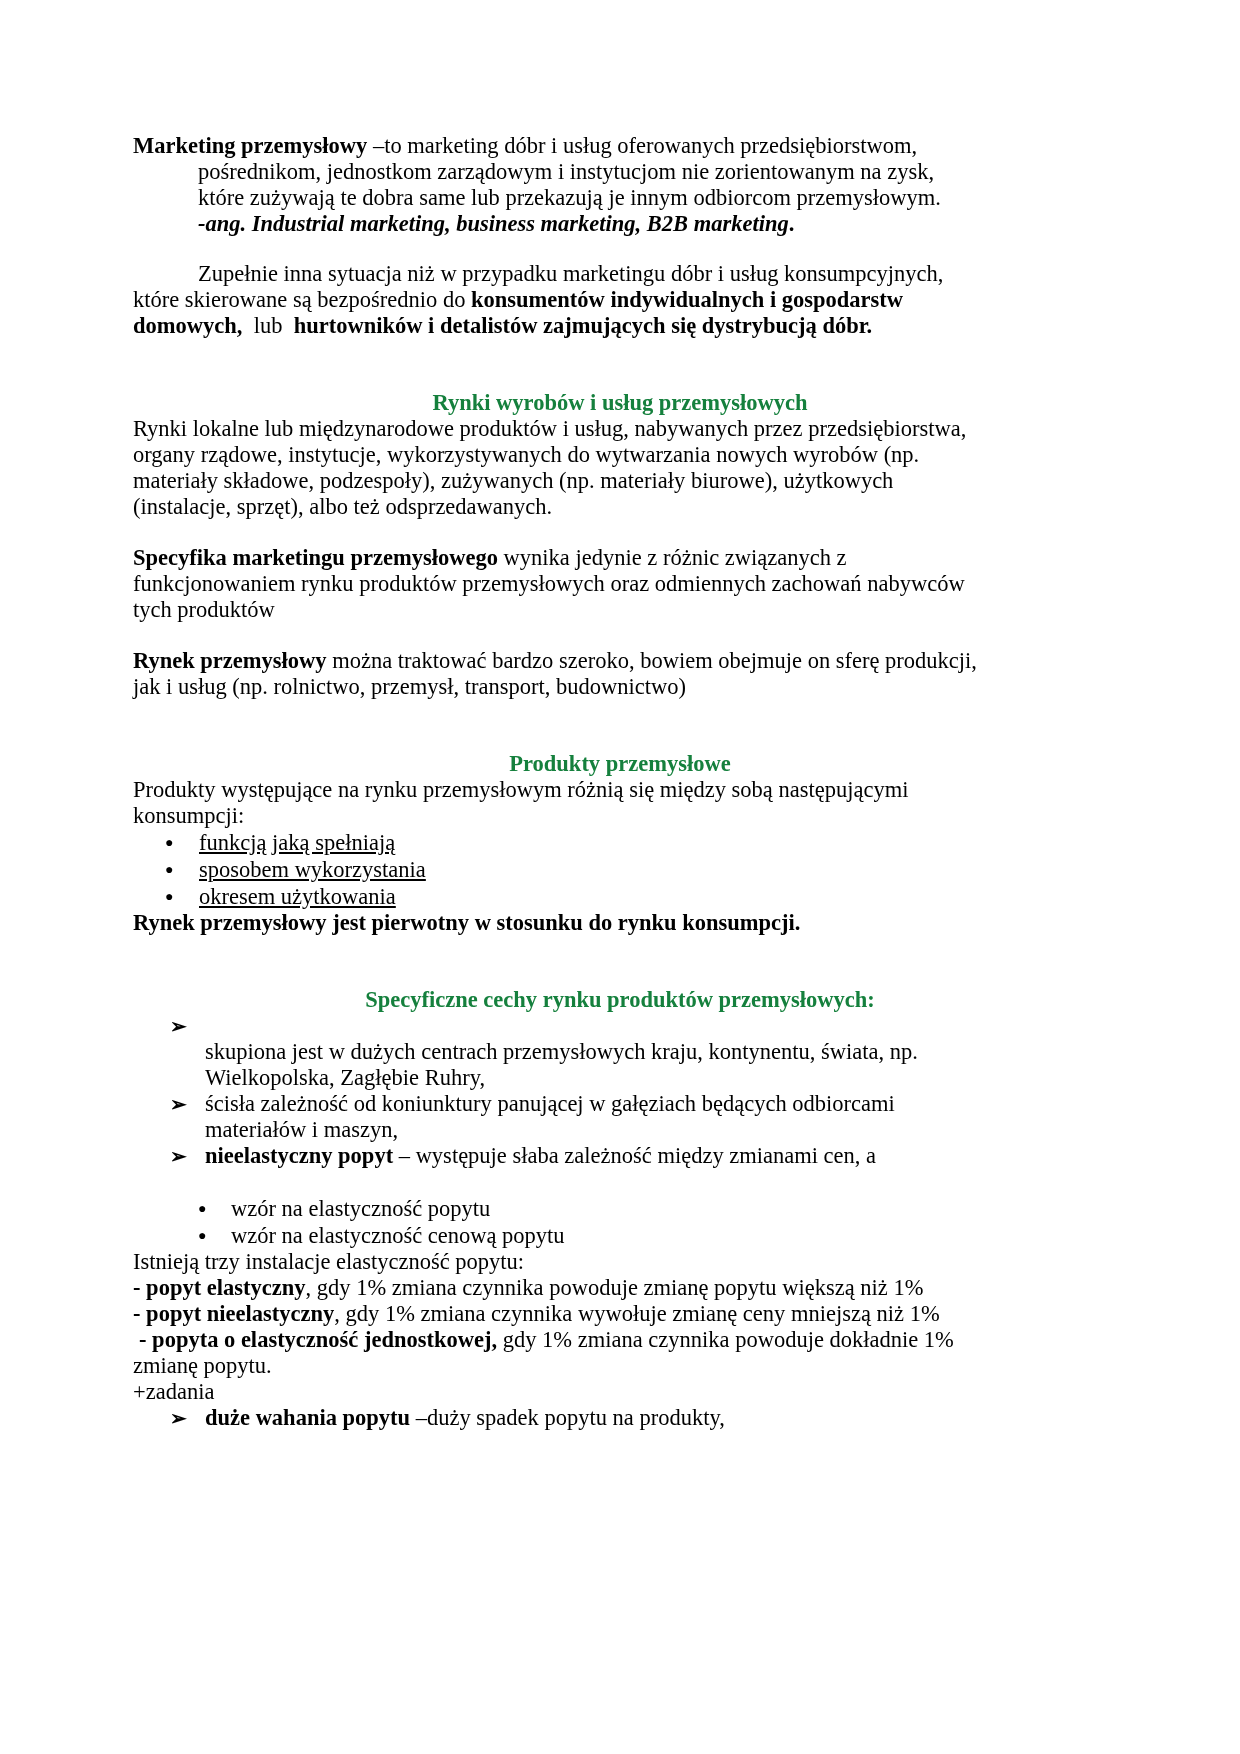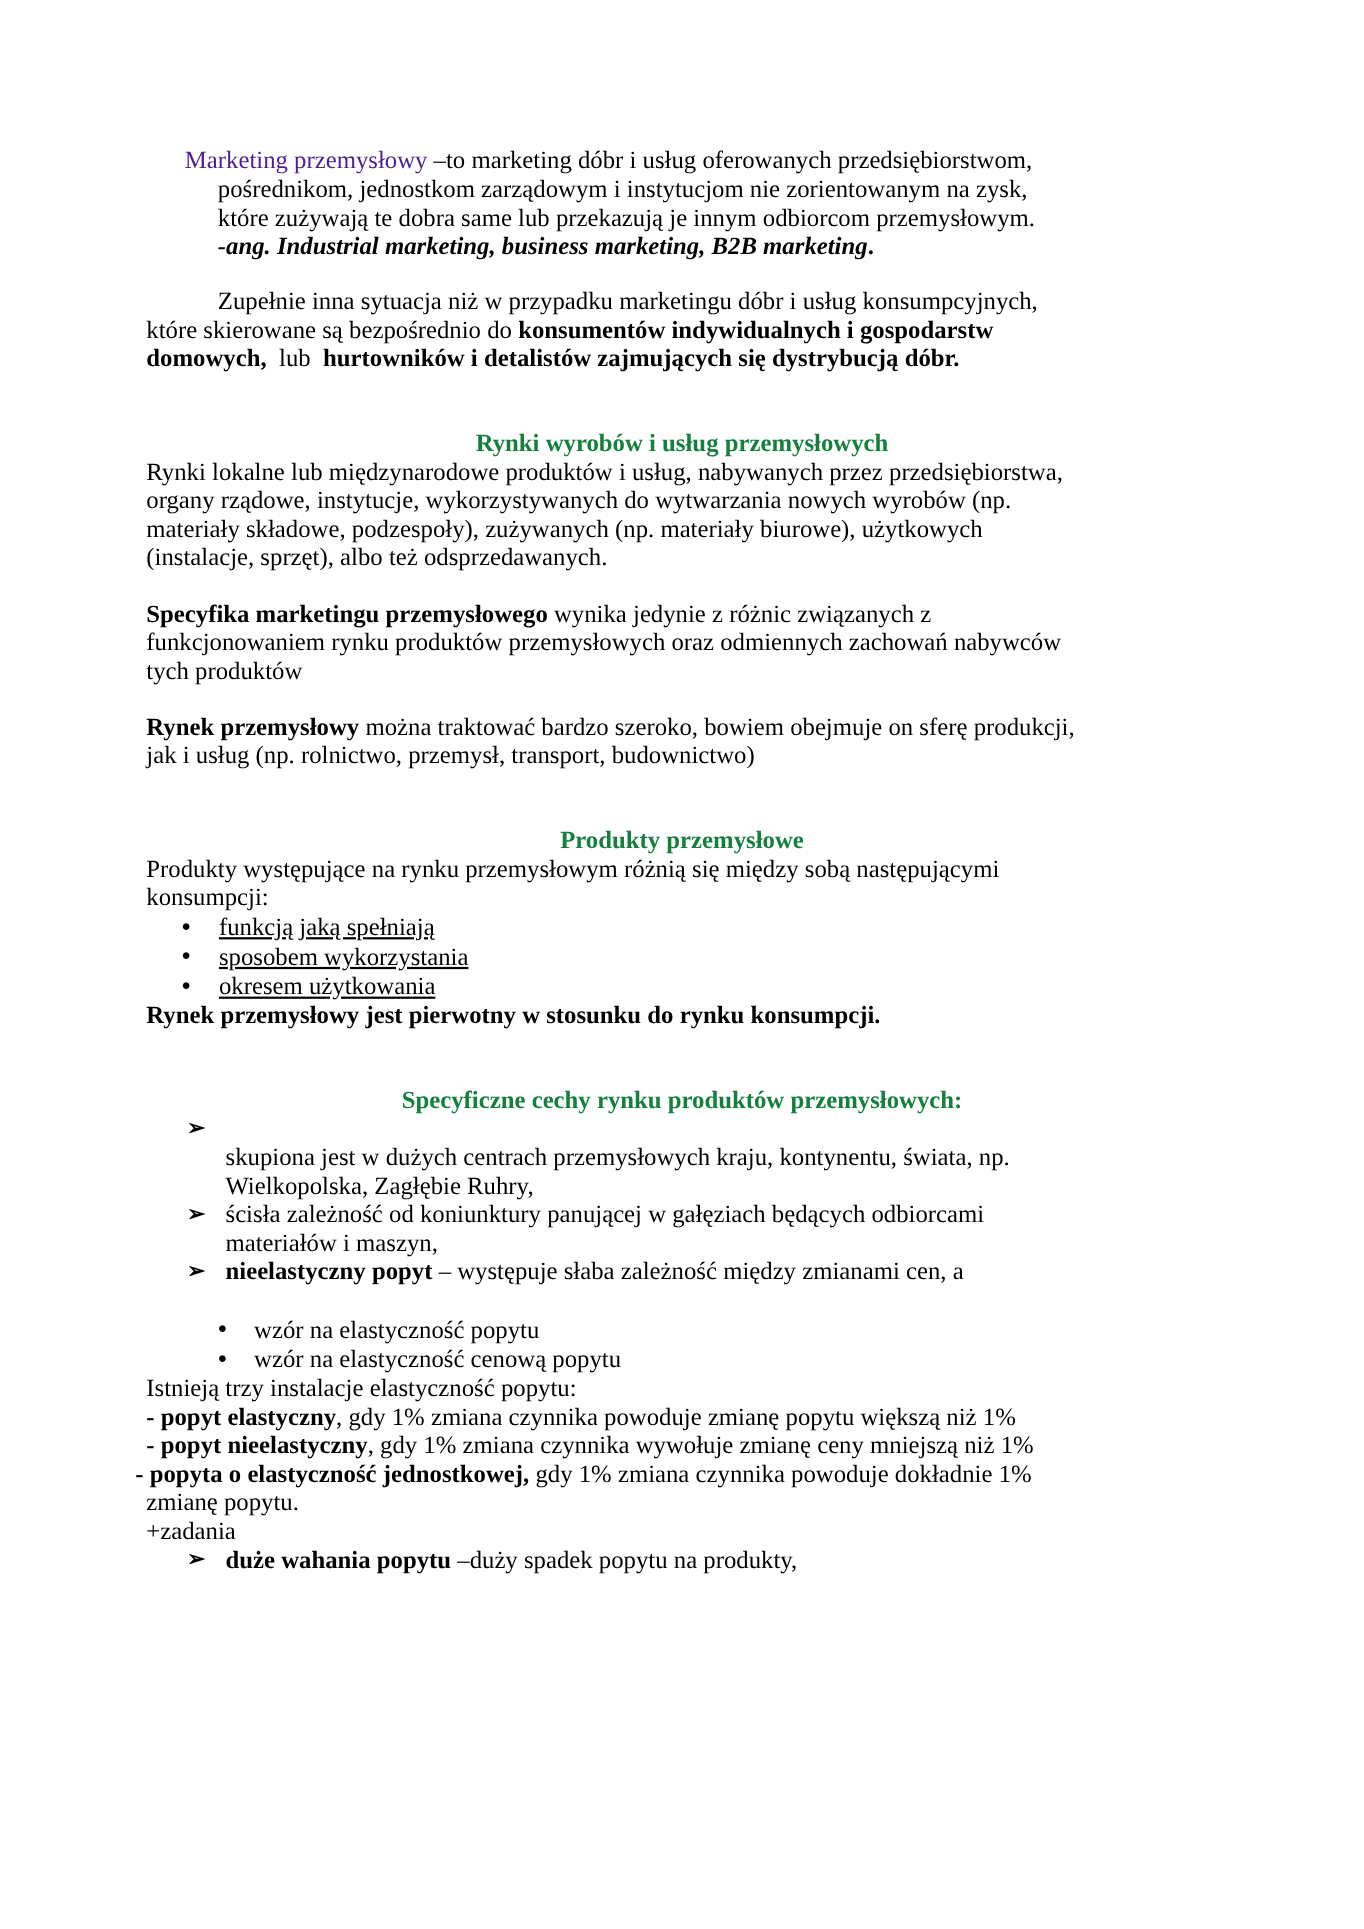--- a/index.html
+++ b/index.html
@@ -1,20 +1,20 @@
 <!DOCTYPE html>
 <html><head>
 <meta charset="utf-8">
 <style>
   html, body { margin: 0; padding: 0; background: #ffffff; }
   body { width: 1240px; height: 1754px; position: relative; overflow: hidden;
          font-family: "Liberation Serif", "DejaVu Serif", serif; color: #000; }
   .page { position: absolute; left: 0; top: 0; width: 1240px; height: 1754px; }
   .line { position: absolute; font-size: 22.5px; line-height: 28px; white-space: nowrap; }
-  .title-blue { color: #4c1d95; font-weight: normal; margin-left: 35px; }
+  .title-blue { color: #000000; font-weight: bold; }
   .green-h { color: #15803d; font-weight: bold; }
   .b { font-weight: bold; }
   .it { font-style: italic; }
   .u { text-decoration: underline; }
   .bullet { position: absolute; font-size: 14px; line-height: 28px; }
   .arrow { position: absolute; font-size: 20px; line-height: 28px; font-weight: bold; }
   .center { left: 0; width: 1240px; text-align: center; }
 </style>
 </head>
 <body>
@@ -88,21 +88,21 @@
   <div class="bullet" style="left:198px; top:1222px;">●</div>
   <div class="line" style="left:231px; top:1222px;">wzór na elastyczność cenową popytu</div>
 
   <div class="line" style="left:133px; top:1248px;">Istnieją trzy instalacje elastyczność popytu:</div>
   <div class="line" style="left:133px; top:1274px;">
     <span class="b">- popyt elastyczny</span><span>, gdy 1% zmiana czynnika powoduje zmianę popytu większą niż 1%</span>
   </div>
   <div class="line" style="left:133px; top:1300px;">
     <span class="b">- popyt nieelastyczny</span><span>, gdy 1% zmiana czynnika wywołuje zmianę ceny mniejszą niż 1%</span>
   </div>
-  <div class="line" style="left:123px; top:1326px;">
+  <div class="line" style="left:139px; top:1326px;">
     <span class="b">- popyta o elastyczność jednostkowej,</span><span> gdy 1% zmiana czynnika powoduje dokładnie 1%</span>
   </div>
   <div class="line" style="left:133px; top:1352px;">zmianę popytu.</div>
   <div class="line" style="left:133px; top:1378px;">+zadania</div>
 
   <div class="arrow" style="left:170px; top:1404px;">➢</div>
   <div class="line" style="left:205px; top:1404px;">
     <span class="b">duże wahania popytu</span><span> –duży spadek popytu na produkty,</span>
   </div>
 

